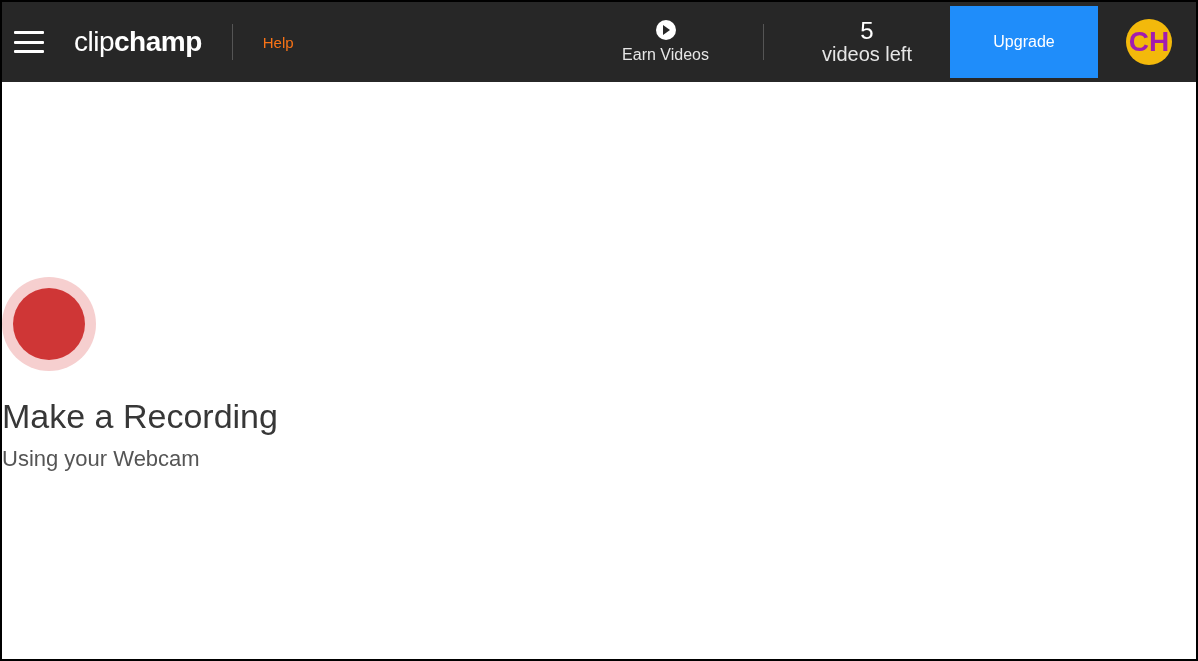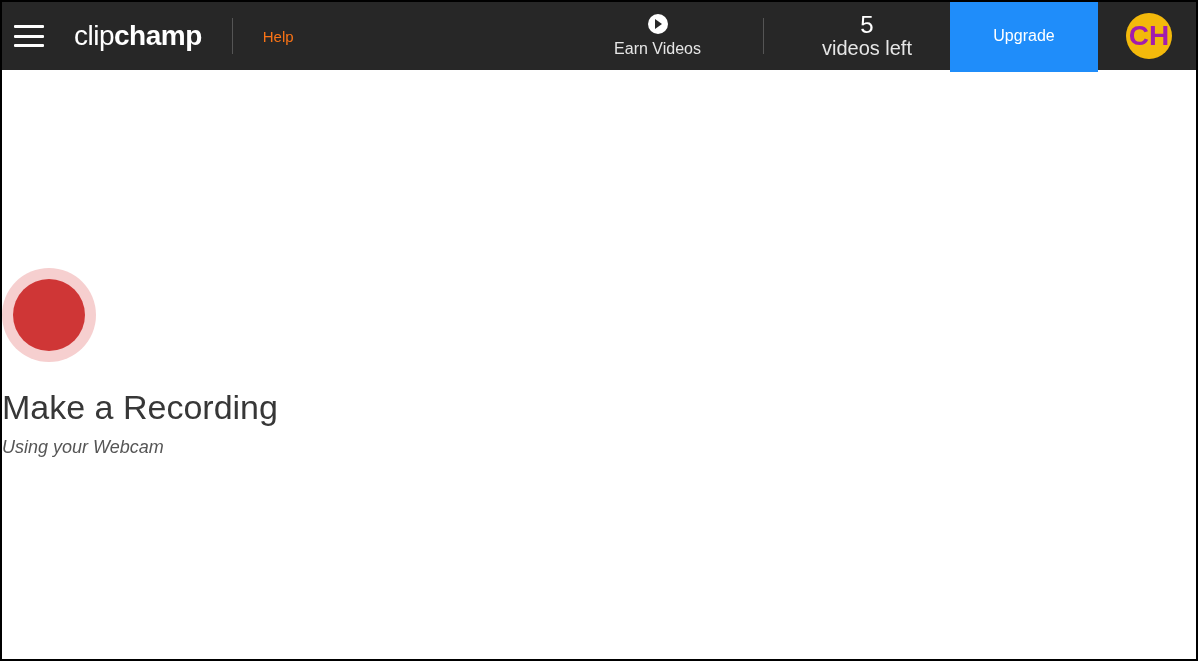--- a/index.html
+++ b/index.html
@@ -1,21 +1,21 @@
 <!DOCTYPE html>
 <html><head>
 <meta charset="utf-8">
 <style>
   * { box-sizing: border-box; margin: 0; padding: 0; }
   html, body { width: 1198px; height: 661px; font-family: "Segoe UI", Arial, sans-serif; }
   body { border: 2px solid #000; background: #fff; overflow: hidden; }
 
   
   .header {
-    height: 68px;
+    height: 80px;
     background: #272727;
     display: flex;
     align-items: center;
     color: #fff;
   }
   .hamburger {
     width: 30px; height: 22px;
     margin-left: 12px; margin-right: 30px;
     display: flex; flex-direction: column; justify-content: space-between;
     cursor: pointer;
@@ -28,21 +28,21 @@
   .logo .bold { font-weight: 700; }
   .vsep {
     width: 1px; height: 36px; background: #555; margin: 0 30px;
   }
   .help-link { color: #f97316; font-size: 15px; cursor: pointer; }
 
   .spacer { flex: 1; }
 
   .earn-col {
     display: flex; flex-direction: column; align-items: center;
-    margin: 0 32px; cursor: pointer;
+    margin: 0 24px; cursor: pointer;
   }
   .earn-col .play-icon {
     width: 20px; height: 20px; border-radius: 50%;
     background: #fff; display: flex; align-items: center; justify-content: center;
     margin-bottom: 6px;
   }
   .earn-col .play-icon::after {
     content: ""; width: 0; height: 0;
     border-left: 7px solid #272727;
     border-top: 5px solid transparent;
@@ -90,21 +90,21 @@
     width: 94px; height: 94px; border-radius: 50%;
     background: #f6cfcf;
     display: flex; align-items: center; justify-content: center;
     margin-bottom: 26px;
   }
   .red-circle::after {
     content: ""; width: 72px; height: 72px; border-radius: 50%;
     background: #cf3636;
   }
   .title-big { font-size: 34px; color: #373737; font-weight: 400; margin-bottom: 10px; }
-  .subtitle  { font-size: 18px; color: #555; font-style: italic; }
+  .subtitle  { font-size: 22px; color: #555; }
 
   .dropzone {
     flex: 1;
     margin: 155px 24px 28px 40px;
     border: 4px dashed #bdbdbd;
     display: flex; flex-direction: column;
     align-items: center; justify-content: center;
     cursor: pointer;
   }
   .film-icon { position: relative; width: 90px; height: 88px; margin-bottom: 26px; }

